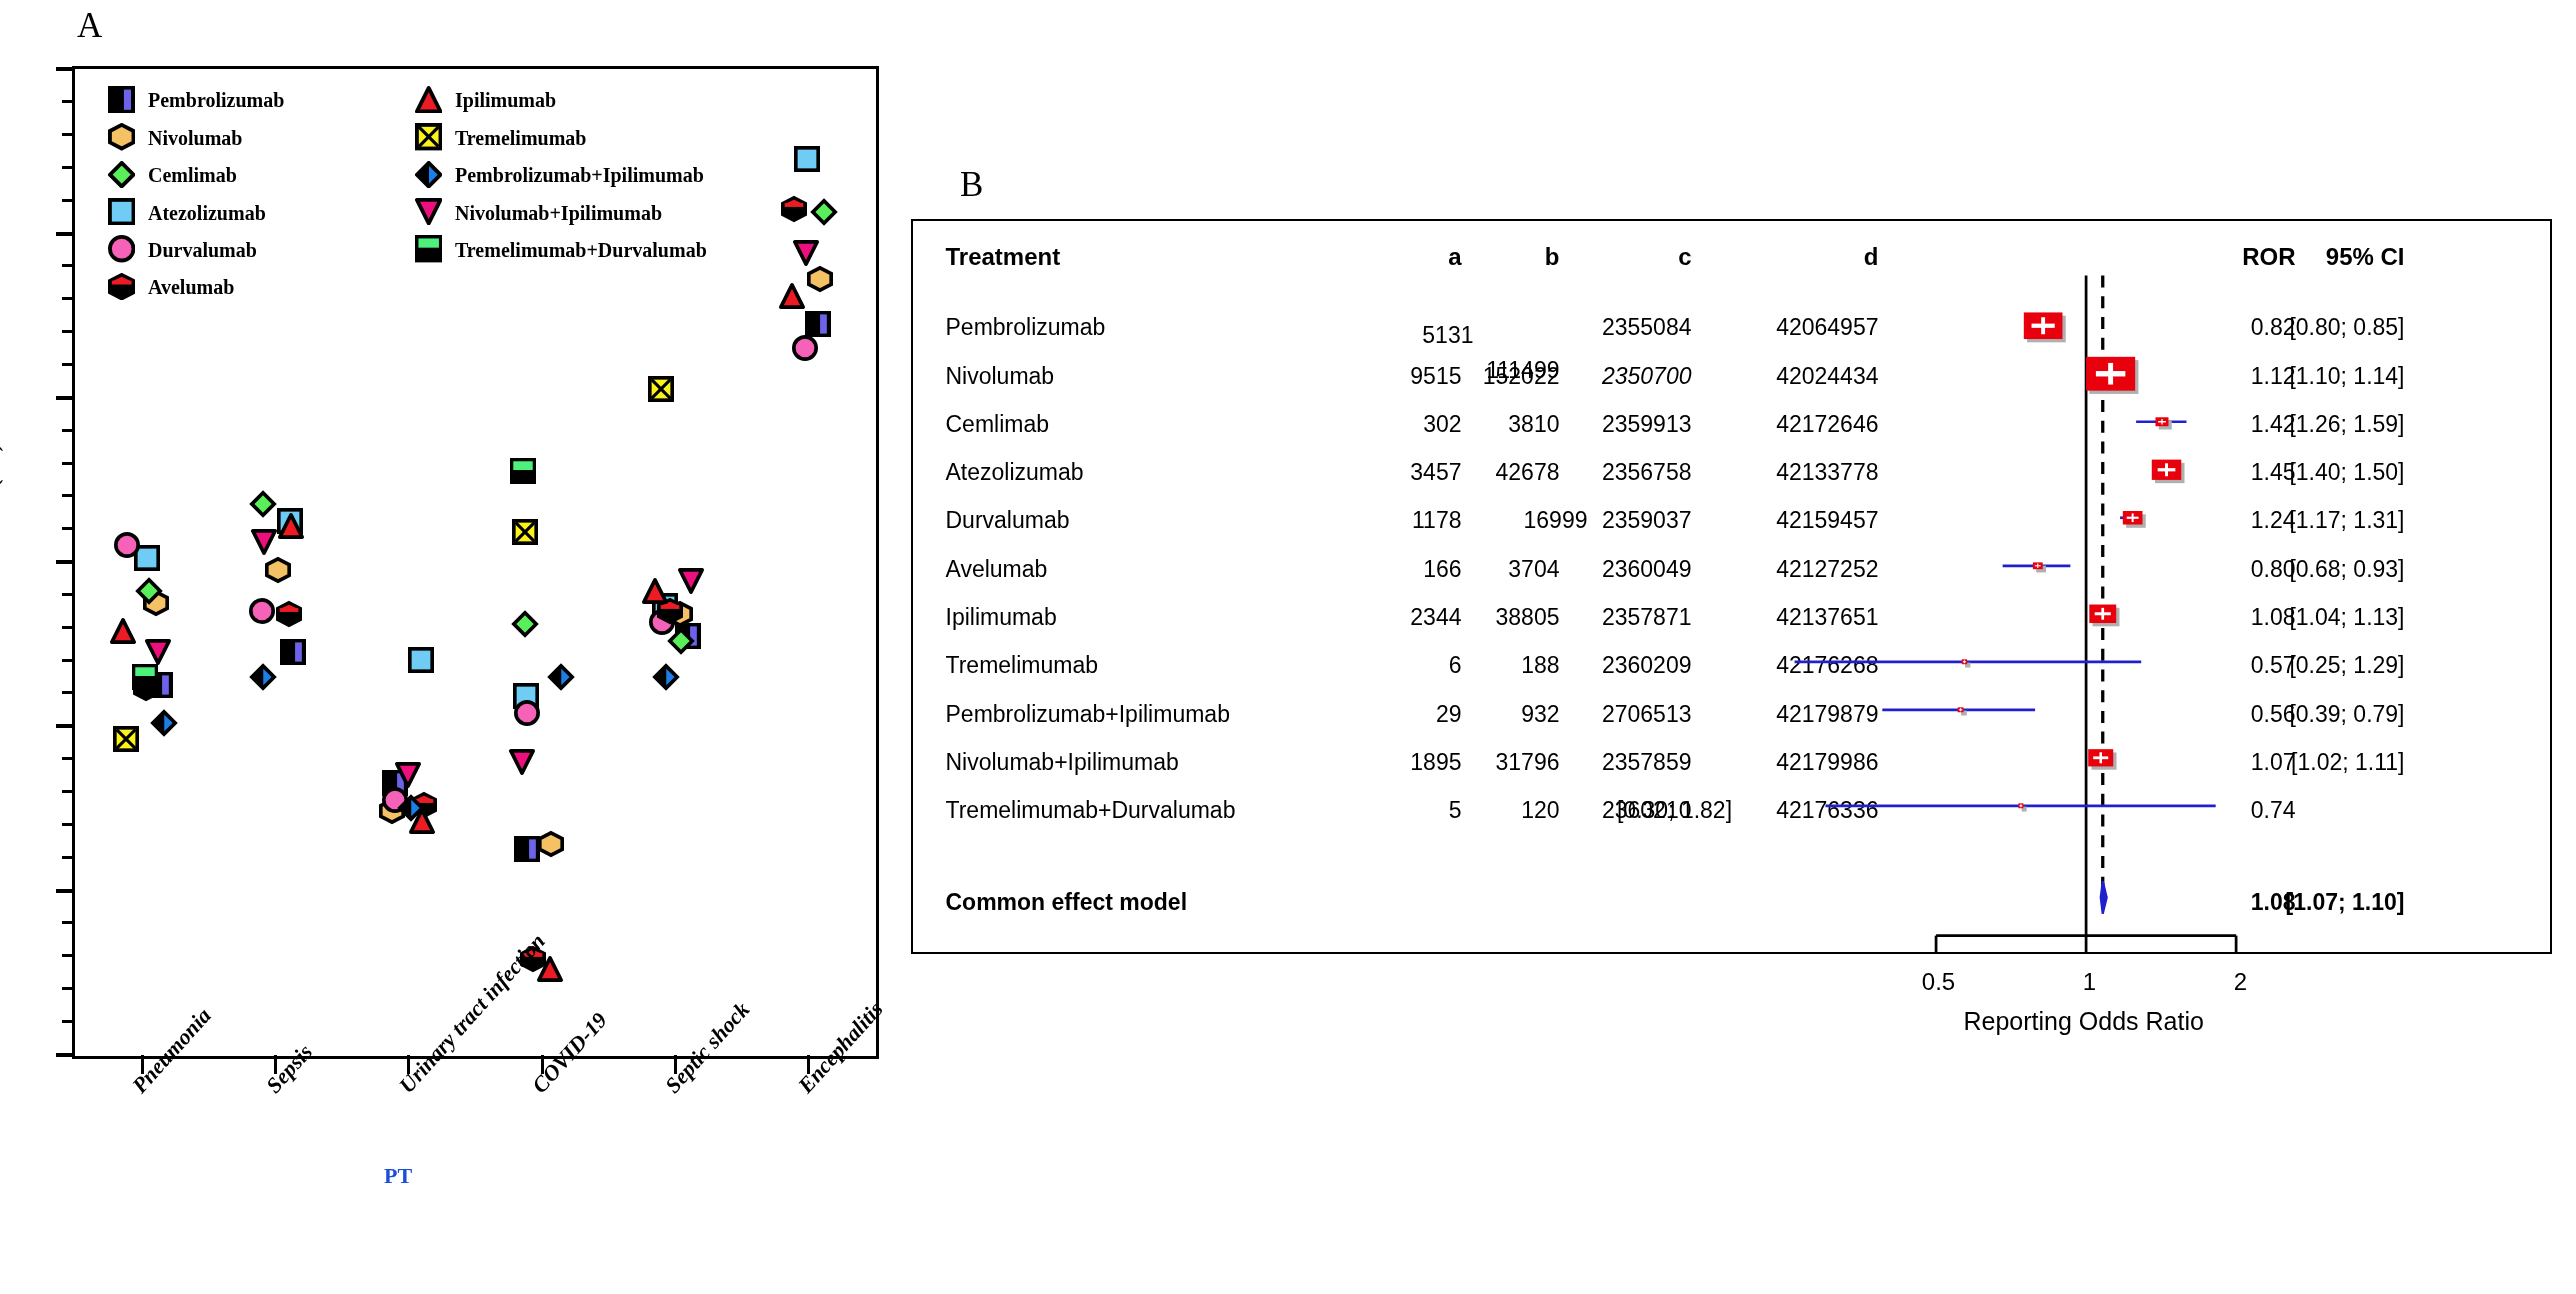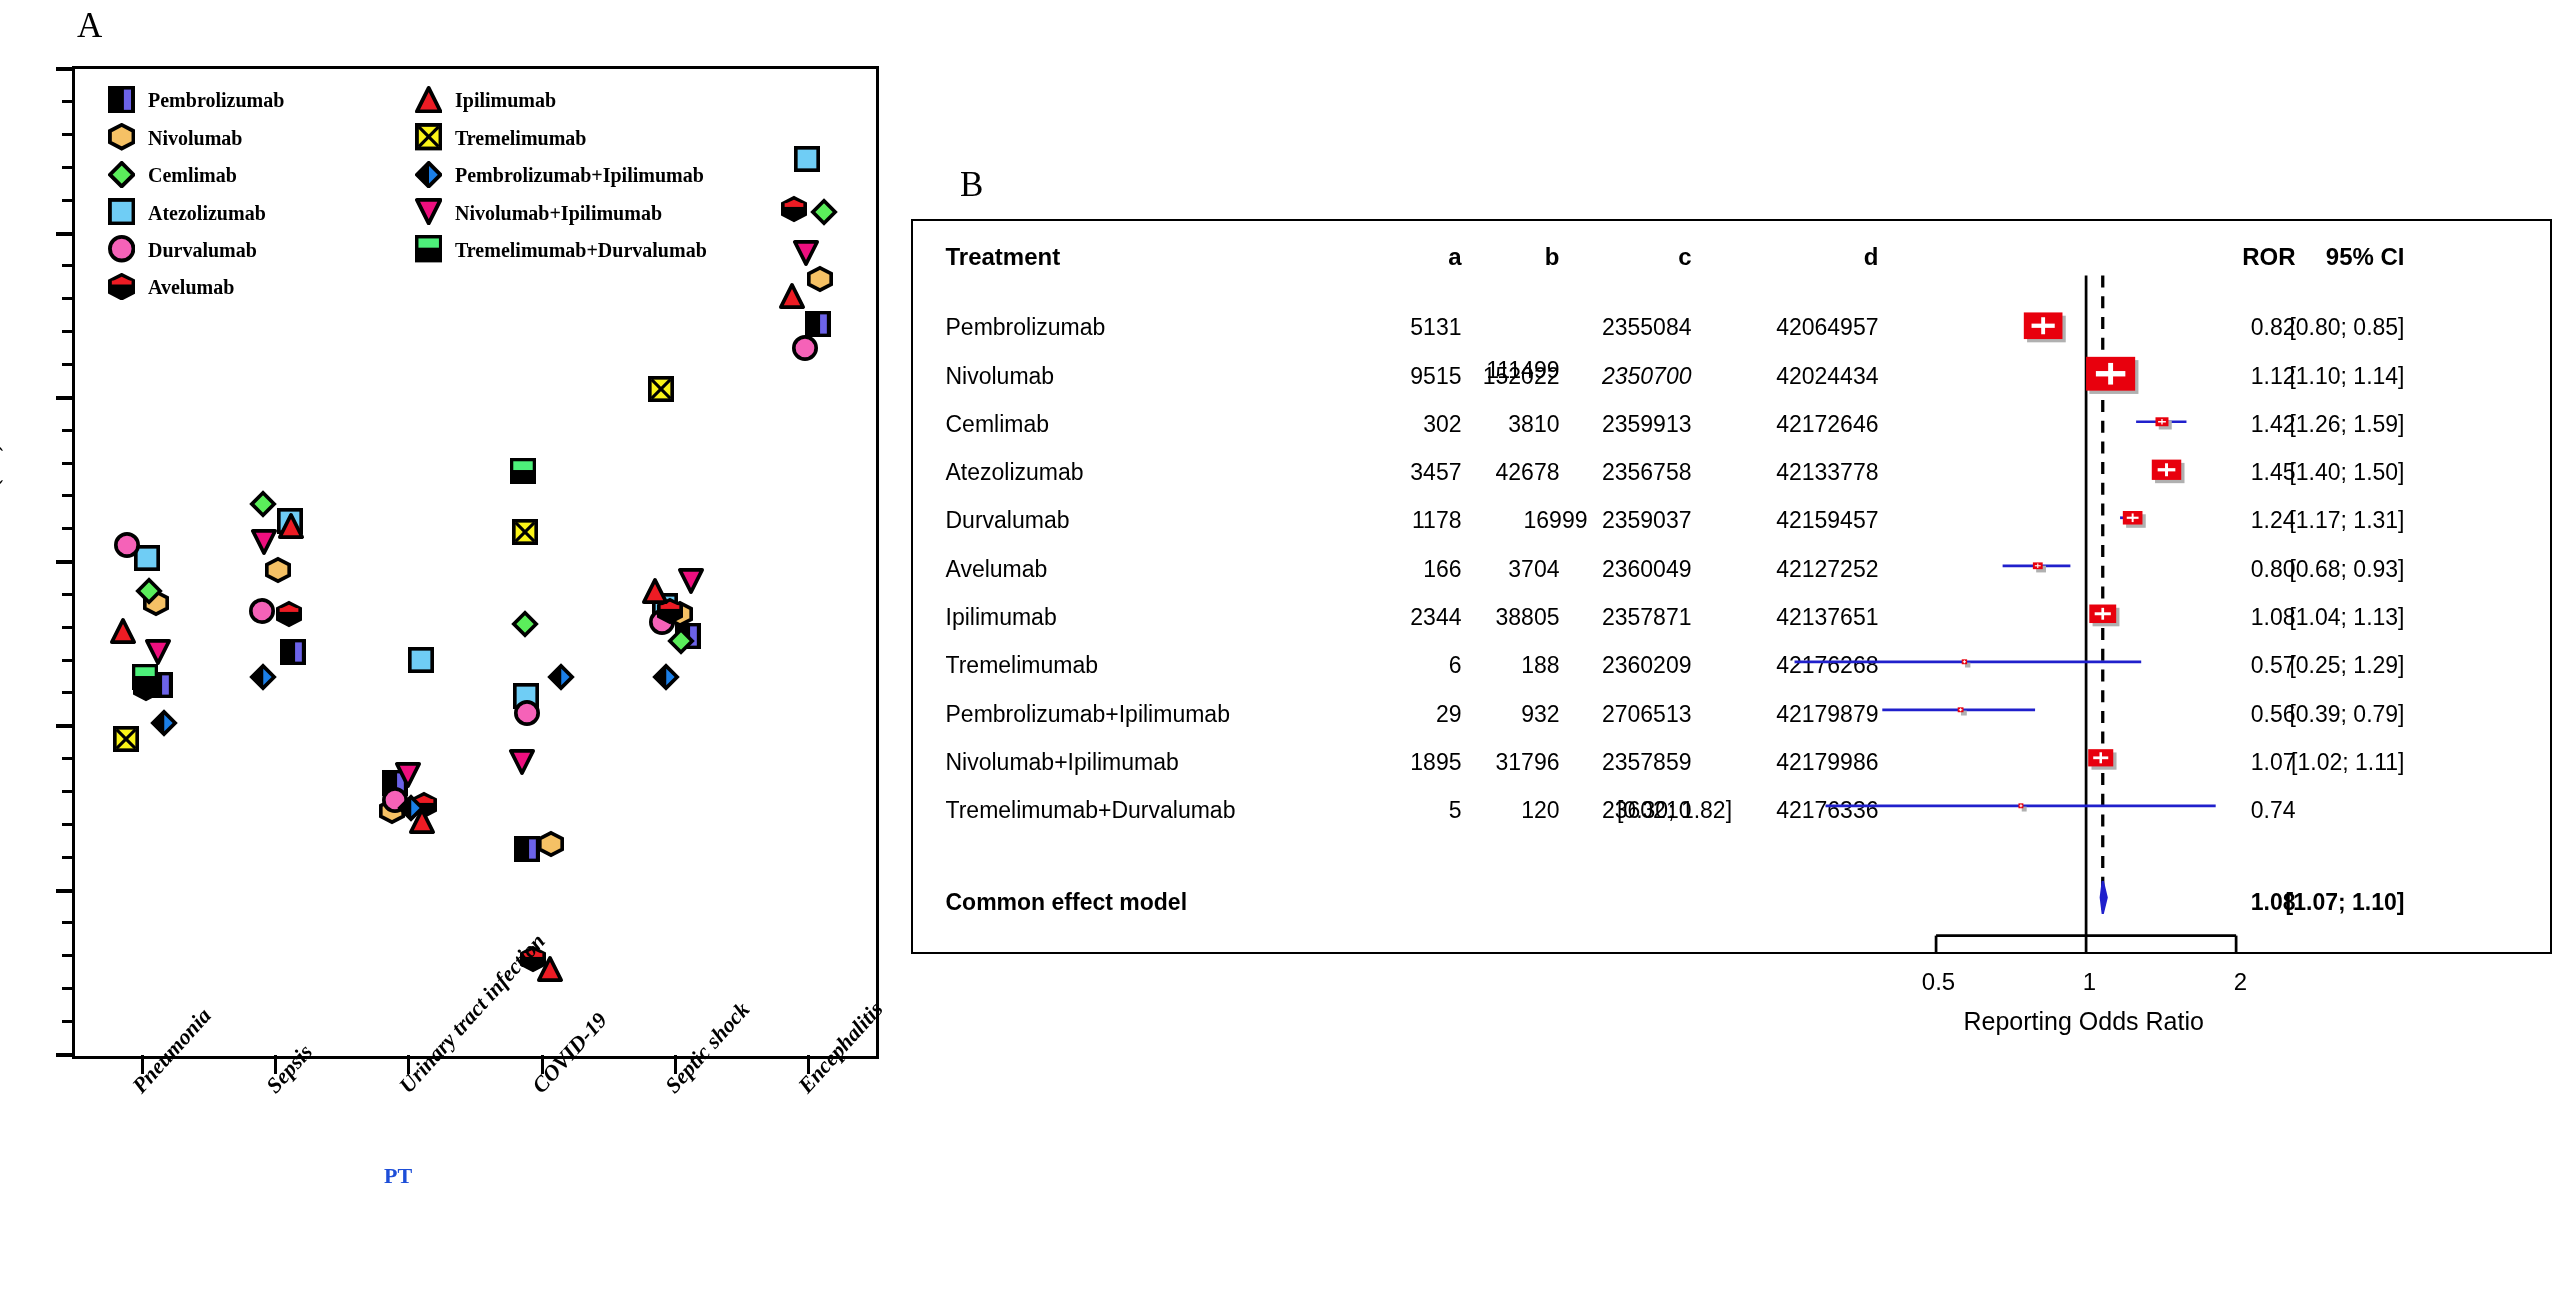--- a/index.html
+++ b/index.html
@@ -517,21 +517,21 @@
   <div id="boxB">
     <div id="tableB">
         <div class="bh" style="left: 33px; top: 22px;">Treatment</div>
         <div class="bh" style="left: 0px; width: 549px; text-align: right; top: 22px;">a</div>
         <div class="bh" style="left: 0px; width: 647px; text-align: right; top: 22px;">b</div>
         <div class="bh" style="left: 0px; width: 779px; text-align: right; top: 22px;">c</div>
         <div class="bh" style="left: 0px; width: 966px; text-align: right; top: 22px;">d</div>
         <div class="bh" style="left: 0px; width: 1383px; text-align: right; top: 22px;">ROR</div>
         <div class="bh" style="left: 0px; width: 1492px; text-align: right; top: 22px;">95% CI</div>
         <div class="brow-name" style="left: 33px; top: 93px;">Pembrolizumab</div>
-        <div class="bnum" style="left: 0px; width: 549px; top: 93px;">5131</div>
+        <div class="bnum" style="left: 0px; width: 549px; top: 101px; padding-left: 12px;">5131</div>
         <div class="bnum" style="left: 0px; width: 647px; text-align: right; top: 93px; margin-top: 43px;">111499</div>
         <div class="bnum" style="left: 0px; width: 779px; text-align: right; top: 93px;">2355084</div>
         <div class="bnum" style="left: 0px; width: 966px; text-align: right; top: 93px;">42064957</div>
         <div class="bnum" style="left: 0px; width: 1383px; text-align: right; top: 93px;">0.82</div>
         <div class="bnum" style="left: 0px; width: 1492px; text-align: right; top: 93px;">[0.80; 0.85]</div>
         <div class="brow-name" style="left: 33px; top: 142px;">Nivolumab</div>
         <div class="bnum" style="left: 0px; width: 549px; text-align: right; top: 142px;">9515</div>
         <div class="bnum" style="left: 0px; width: 647px; text-align: right; top: 142px;">152022</div>
         <div class="bnum" style="left: 0px; width: 779px; text-align: right; top: 142px; font-style: italic;">2350700</div>
         <div class="bnum" style="left: 0px; width: 966px; text-align: right; top: 142px;">42024434</div>

